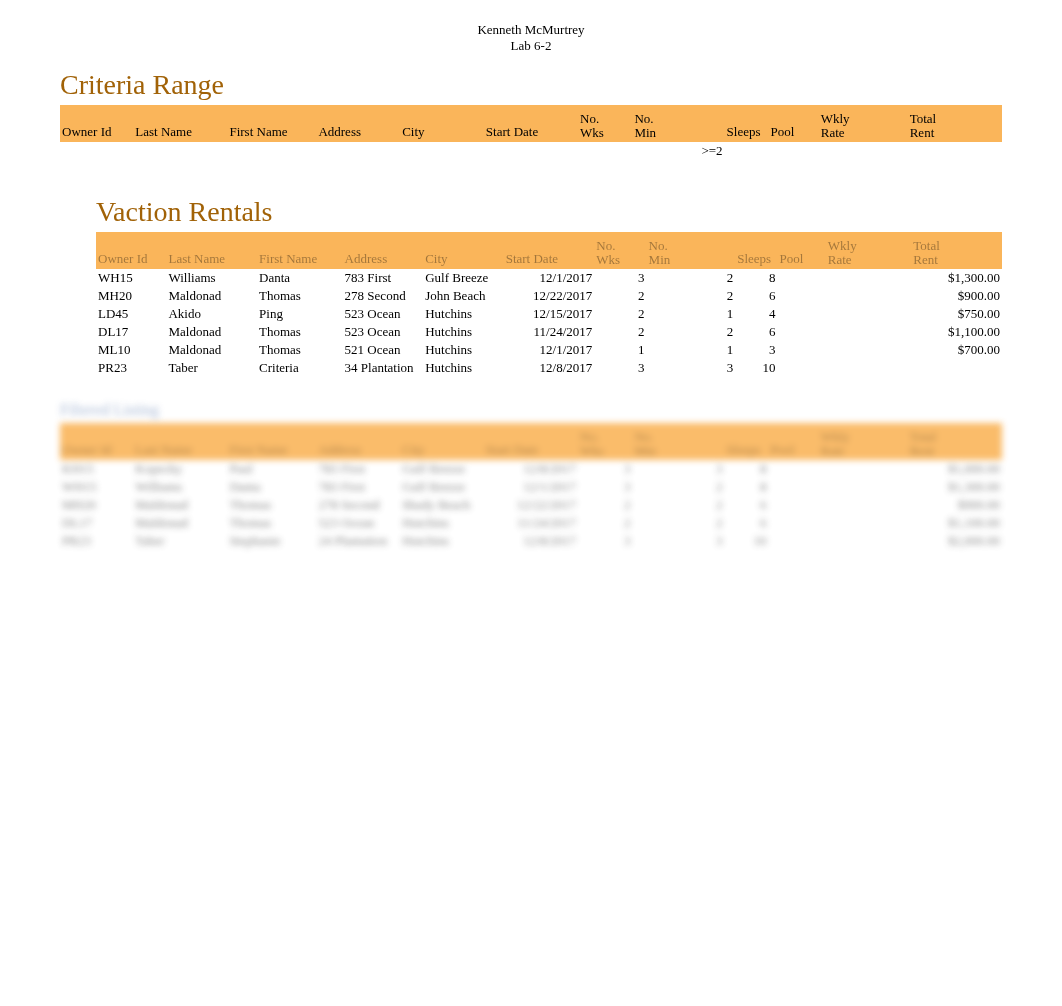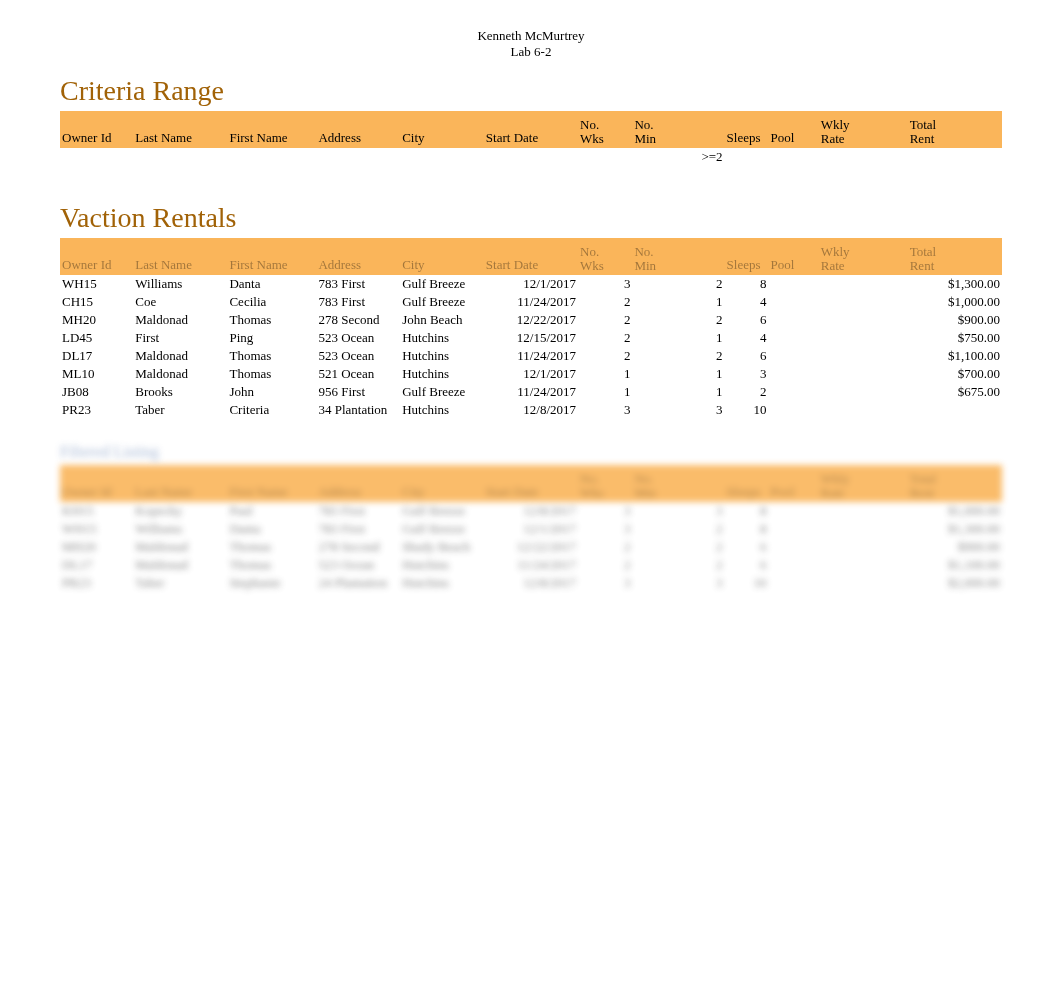--- a/index.html
+++ b/index.html
@@ -4,21 +4,21 @@
 <style>
   body {
     margin: 0;
     padding: 0;
     font-family: "Times New Roman", Times, serif;
     color: #000;
     width: 1062px;
     background: #fff;
   }
   .page {
-    padding: 10px 60px 40px 60px;
+    padding: 4px 60px 40px 60px;
   }
   .header {
     text-align: center;
     font-size: 13px;
     line-height: 1.25;
     margin-top: 18px;
     margin-bottom: 14px;
   }
   .section-title {
     font-family: Georgia, "Times New Roman", serif;
@@ -74,21 +74,21 @@
   td.num { text-align: right; }
   td.money { text-align: right; }
 
   tbody tr.data-row td {
     height: 16px;
   }
 
   .criteria-block { margin-top: 0px; }
   .criteria-body-row td { height: 18px; vertical-align: top; }
 
-  .vaction-block { margin-top: 34px; }
+  .vaction-block { margin-top: 34px; margin-left: 36px; }
   .filtered-block { margin-top: 24px; }
 
   
   .blurred {
     filter: blur(3px);
     opacity: 0.9;
   }
   .blurred .section-title { color: #9fb1d0; }
   .blurred thead tr.hdr-row th { color: #aa7a3d; }
   .blurred tbody td { color: #777; }
@@ -226,50 +226,36 @@
             <td>Gulf Breeze</td>
             <td class="num">12/1/2017</td>
             <td class="num">3</td>
             <td class="num">2</td>
             <td class="num">8</td>
             <td></td>
             <td class="money"></td>
             <td class="money">$1,300.00</td>
           </tr>
           <tr class="data-row">
-            <td>CH15</td>
-            <td>Coe</td>
-            <td>Cecilia</td>
-            <td>783 First</td>
-            <td>Gulf Breeze</td>
-            <td class="num">11/24/2017</td>
-            <td class="num">2</td>
-            <td class="num">1</td>
-            <td class="num">4</td>
-            <td></td>
-            <td class="money"></td>
-            <td class="money">$1,000.00</td>
-          </tr>
-          <tr class="data-row">
             <td>MH20</td>
             <td>Maldonad</td>
             <td>Thomas</td>
             <td>278 Second</td>
             <td>John Beach</td>
             <td class="num">12/22/2017</td>
             <td class="num">2</td>
             <td class="num">2</td>
             <td class="num">6</td>
             <td></td>
             <td class="money"></td>
             <td class="money">$900.00</td>
           </tr>
           <tr class="data-row">
             <td>LD45</td>
-            <td>First</td>
+            <td>Akido</td>
             <td>Ping</td>
             <td>523 Ocean</td>
             <td>Hutchins</td>
             <td class="num">12/15/2017</td>
             <td class="num">2</td>
             <td class="num">1</td>
             <td class="num">4</td>
             <td></td>
             <td class="money"></td>
             <td class="money">$750.00</td>
@@ -294,34 +280,20 @@
             <td>Thomas</td>
             <td>521 Ocean</td>
             <td>Hutchins</td>
             <td class="num">12/1/2017</td>
             <td class="num">1</td>
             <td class="num">1</td>
             <td class="num">3</td>
             <td></td>
             <td class="money"></td>
             <td class="money">$700.00</td>
-          </tr>
-          <tr class="data-row">
-            <td>JB08</td>
-            <td>Brooks</td>
-            <td>John</td>
-            <td>956 First</td>
-            <td>Gulf Breeze</td>
-            <td class="num">11/24/2017</td>
-            <td class="num">1</td>
-            <td class="num">1</td>
-            <td class="num">2</td>
-            <td></td>
-            <td class="money"></td>
-            <td class="money">$675.00</td>
           </tr>
           <tr class="data-row">
             <td>PR23</td>
             <td>Taber</td>
             <td>Criteria</td>
             <td>34 Plantation</td>
             <td>Hutchins</td>
             <td class="num">12/8/2017</td>
             <td class="num">3</td>
             <td class="num">3</td>

